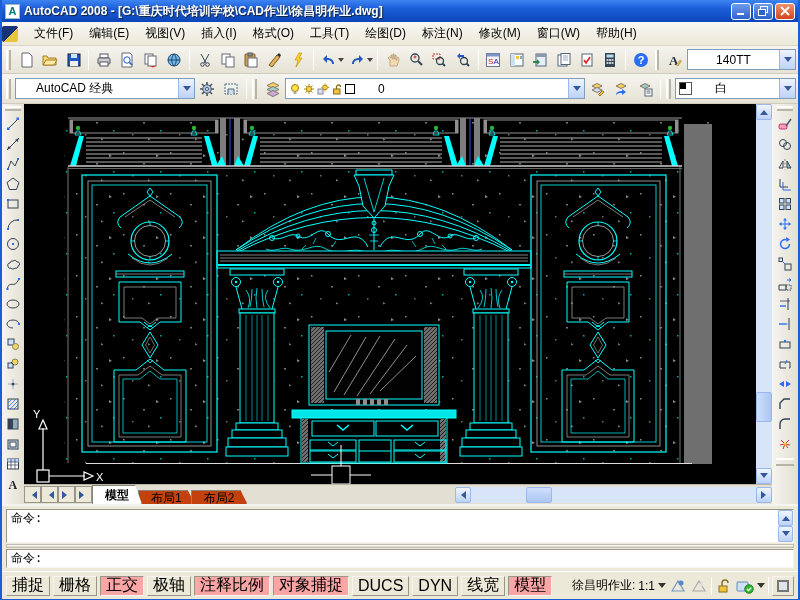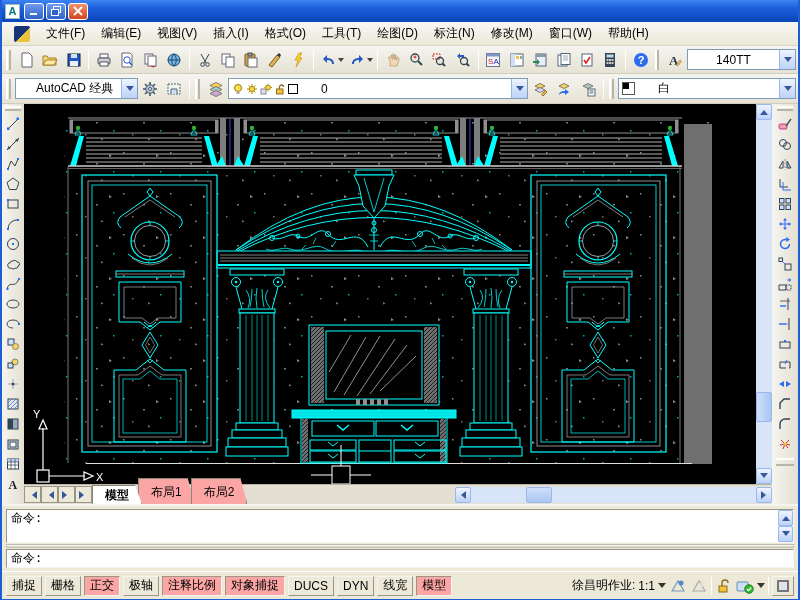--- a/index.html
+++ b/index.html
@@ -7,21 +7,21 @@
 body{font-family:"Liberation Sans","DejaVu Sans",sans-serif;font-size:12px;background:#ece9d8}
 .win{width:800px;height:600px;display:flex;flex-direction:column;border:2px solid #1c5dd8;border-top:none;background:#ece9d8}
 
 .titlebar{height:22px;flex:0 0 22px;background:linear-gradient(180deg,#3d85f2 0%,#1b5cd8 40%,#0b46b8 100%);display:flex;align-items:center;padding:0 3px;color:#fff}
 .titlebar .ticon{width:15px;height:15px;background:#fff;border:1px solid #9bb;margin-right:4px;display:flex;align-items:center;justify-content:center;font-weight:bold;color:#067a7a;font-size:11px}
 .title-text{font-weight:bold;font-size:12px;text-shadow:1px 1px 1px #123;white-space:nowrap;overflow:hidden;flex:1}
 .tbtns{display:flex;gap:2px}
 .tb-btn{width:20px;height:17px;border:1px solid #fff;border-radius:3px;display:flex;align-items:center;justify-content:center;background:linear-gradient(180deg,#6f9bee,#2f63c8)}
 .tb-btn.close{background:linear-gradient(180deg,#f0926f,#d4441c)}
 
-.menubar{height:32px;flex:0 0 23px;background:linear-gradient(180deg,#f8f7f3,#ece9d8);display:flex;align-items:center;padding:0 12px;border-bottom:1px solid #d8d4c8}
+.menubar{height:32px;flex:0 0 23px;background:linear-gradient(180deg,#f8f7f3,#ece9d8);display:flex;align-items:center;padding:0 0;border-bottom:1px solid #d8d4c8}
 .appicon{width:16px;height:16px;background:linear-gradient(135deg,#16337a 55%,#e8c53c 55%);border-radius:2px;margin-right:8px}
 .menu{padding:3px 8px;white-space:nowrap}
 
 .toolbar{display:flex;align-items:center;background:linear-gradient(180deg,#f5f4ef,#e6e2d4);border-bottom:1px solid #d0ccc0;padding:0 2px}
 .tbr1{height:28px;flex:0 0 28px}
 .tbr2{height:30px;flex:0 0 30px}
 .grip{width:5px;height:20px;border-left:2px solid #fff;border-right:2px solid #b8b4a6;margin:0 4px 0 2px}
 .tbtn{width:24px;height:24px;display:flex;align-items:center;justify-content:center;border:1px solid transparent;border-radius:2px}
 .sep{width:1px;height:20px;background:#b8b4a6;border-right:1px solid #fff;margin:0 3px}
 .dd{width:0;height:0;border:3px solid transparent;border-top:4px solid #444;margin:4px 1px 0 -2px}
@@ -48,54 +48,55 @@
 .sbb{width:16px;height:16px;background:linear-gradient(180deg,#f0f5ff,#bcd2f7);border:1px solid #9ab8ec;border-radius:2px;display:flex;align-items:center;justify-content:center;flex:0 0 16px}
 .tri-u{border:4px solid transparent;border-bottom:5px solid #35589c;margin-bottom:3px}
 .tri-d{border:4px solid transparent;border-top:5px solid #35589c;margin-top:3px}
 .tri-l{border:4px solid transparent;border-right:5px solid #35589c;margin-right:3px}
 .tri-r{border:4px solid transparent;border-left:5px solid #35589c;margin-left:3px}
 .vtrack{flex:1;position:relative}
 .vthumb{position:absolute;left:0;width:16px;height:30px;top:272px;background:linear-gradient(90deg,#cfe0fb,#aac6f2);border:1px solid #9ab8ec;border-radius:2px}
 
 .tabstrip{height:20px;flex:0 0 20px;background:#e3dfd2;display:flex;align-items:flex-end;border-top:1px solid #b8b4a6}
 .navbtn{width:17px;height:17px;background:#ece9d8;border:1px solid #9a9588;display:flex;align-items:center;justify-content:center;margin-bottom:1px}
-.tab{height:26px;padding:1px 12px 0;border:1px solid #8a8578;border-bottom:none;background:#fca5a5;display:flex;align-items:center;clip-path:polygon(0 0,calc(100% - 7px) 0,100% 100%,0 100%);margin-right:-4px;font-size:12px}
+.tab{height:14px;padding:1px 12px 0;border:1px solid #8a8578;border-bottom:none;background:#c2410c;display:flex;align-items:center;clip-path:polygon(0 0,calc(100% - 7px) 0,100% 100%,0 100%);margin-right:-4px;font-size:12px}
 .tab.active{background:#fff;font-weight:bold;z-index:2;height:19px}
 .hsb{flex:1;height:16px;margin:0 0 1px 12px;background:#d8e4f8;display:flex}
 .htrack{flex:1;position:relative}
 .hthumb{position:absolute;top:0;height:16px;width:26px;left:55px;background:linear-gradient(180deg,#cfe0fb,#aac6f2);border:1px solid #9ab8ec;border-radius:2px}
 
 .cmd{height:67px;flex:0 0 67px;background:#ece9d8;border-top:2px solid #f5f4f0;padding:3px 4px;display:flex;flex-direction:column}
 .cmdhist{height:35px;background:#fff;border:1px solid;border-color:#9a9588 #f5f4f0 #f5f4f0 #9a9588;display:flex}
 .cmdtext{flex:1;font-family:"DejaVu Sans Mono","Liberation Mono",monospace;font-size:12px;padding:1px 4px;white-space:pre;line-height:15px}
 .cmdsb{width:15px;background:#d8e4f8;display:flex;flex-direction:column;justify-content:space-between}
 .cmdsb .sbb{width:15px;height:14px}
 .splitter{height:5px;background:linear-gradient(180deg,#fff,#d6d2c4);border:1px solid #c0bcae;margin:1px 0}
 .cmdin{height:19px;background:#fff;border:1px solid;border-color:#9a9588 #f5f4f0 #f5f4f0 #9a9588;font-family:"DejaVu Sans Mono","Liberation Mono",monospace;font-size:12px;padding:0 4px;line-height:17px}
 
 .status{height:28px;flex:0 0 28px;background:#ece9d8;border-top:1px solid #fff;display:flex;align-items:center;padding:2px 4px;gap:3px}
 .coord{width:128px;height:20px;border:1px solid;border-color:#9a9588 #f5f4f0 #f5f4f0 #9a9588;font-size:11px;display:flex;align-items:center;padding:0 6px;white-space:nowrap;overflow:hidden}
-.tg{height:20px;padding:0 5px;display:flex;align-items:center;border:1px solid;border-color:#f5f4f0 #9a9588 #9a9588 #f5f4f0;font-size:12px;white-space:nowrap}
+.tg{height:20px;padding:0 5px;display:flex;align-items:center;border:1px solid;border-color:#f5f4f0 #9a9588 #9a9588 #f5f4f0;font-size:16px;white-space:nowrap}
 .tg.on{border-color:#9a9588 #f5f4f0 #f5f4f0 #9a9588;background:#fca5a5}
 .sspacer{flex:1}
 .slabel{font-size:12px;white-space:nowrap}
 .sdd{width:0;height:0;border:4px solid transparent;border-top:5px solid #333;margin-top:4px}
 .sicon{width:18px;height:18px;display:flex;align-items:center;justify-content:center}
 .vline{width:1px;height:18px;background:#b8b4a6;border-right:1px solid #fff}
 .clean{width:22px;height:20px;border:1px solid;border-color:#f5f4f0 #9a9588 #9a9588 #f5f4f0;display:flex;align-items:center;justify-content:center}
 .clean i{display:block;width:12px;height:12px;border:2px solid #777;background:#dfe3ea}
 svg{flex:none}
 </style>
 </head>
 <body>
 
 <div class="win">
 
   <div class="titlebar">
     <span class="ticon">A</span>
+    <span class="title-text">AutoCAD 2008 - [G:\重庆时代培训学校\CAD作业\徐昌明作业.dwg]</span>
     <span class="tbtns">
       <span class="tb-btn">
           <svg width="10" height="9">
             <rect x="1" y="6" width="7" height="2" fill="#fff"></rect>
           </svg>
         </span>
       <span class="tb-btn">
           <svg width="10" height="10">
             <rect x="2.5" y="0.5" width="7" height="6" fill="none" stroke="#fff"></rect>
             <rect x="0.5" y="3.5" width="7" height="6" fill="#2f63c8" stroke="#fff"></rect>
@@ -310,21 +311,21 @@
         </svg>
       </span>
     <span class="combo" style="width:112px">
       <span class="val" style="text-align:center">140TT</span>
       <span class="carrow"></span>
     </span>
   </div>
 
   <div class="toolbar tbr2">
     <span class="grip"></span>
-    <span class="combo" style="width:123px">
+    <span class="combo" style="width:180px">
       <span class="val">AutoCAD 经典</span>
       <span class="carrow"></span>
     </span>
     <span class="tbtn">
         <svg width="16" height="16">
           <path d="M8 1v3M8 12v3M1 8h3M12 8h3M3 3l2 2M13 3l-2 2M3 13l2-2M13 13l-2-2" stroke="#456" stroke-width="1.6"></path>
           <circle cx="8" cy="8" r="4.2" fill="#b9c5e0" stroke="#456"></circle>
           <circle cx="8" cy="8" r="1.5" fill="#fff" stroke="#456"></circle>
         </svg>
       </span>

